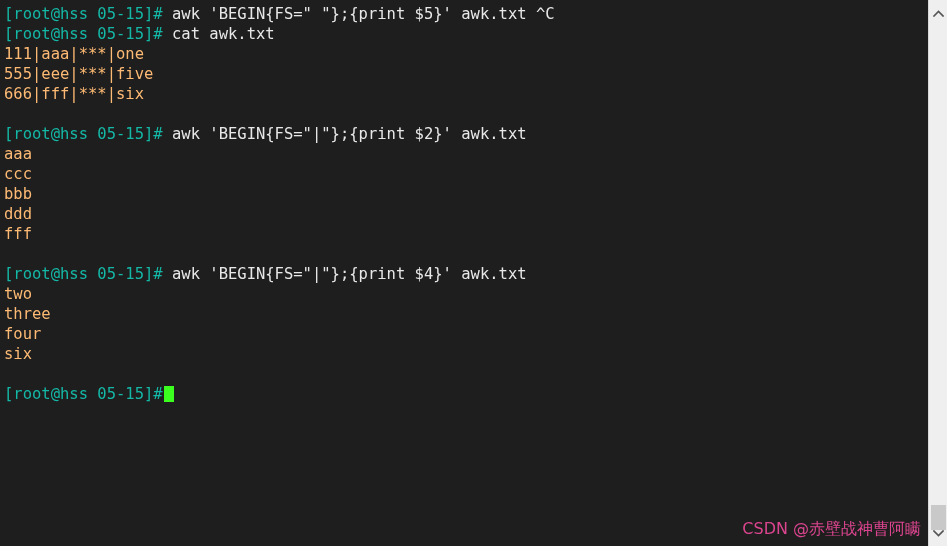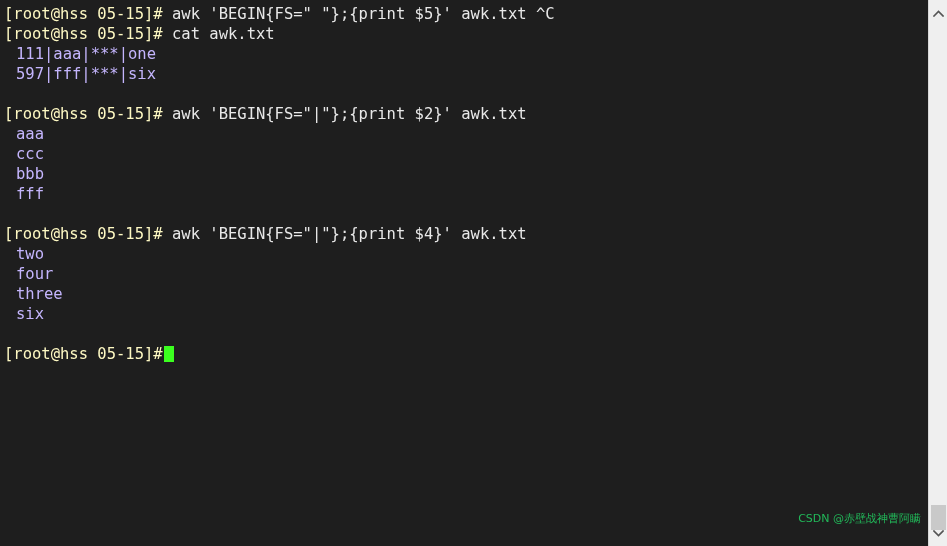--- a/index.html
+++ b/index.html
@@ -31,28 +31,27 @@
   .line {
     height: 20px;
     line-height: 20px;
     font-size: 15.5px;
     white-space: pre;
     color: #d6d6d6;
     letter-spacing: 0px;
   }
   .line.blank { color: transparent; }
   .prompt {
-    color: #fef9c3;
+    color: #14b8a6;
   }
   .cmd {
     color: #e8e8e8;
   }
   .out {
-    color: #c4b5fd;
-    margin-left: 12px;
+    color: #fdba74;
   }
   .cursor {
     display: inline-block;
     width: 10px;
     height: 16px;
     background: #3bff1f;
     vertical-align: -3px;
     margin-left: 1px;
   }
   
@@ -83,51 +82,53 @@
     left: 2px;
     width: 15px;
     top: 505px;
     height: 25px;
     background: #c9c9c9;
   }
   
   .watermark {
     position: absolute;
     right: 26px;
-    bottom: 20px;
+    bottom: 6px;
     font-family: "DejaVu Sans", "Liberation Sans", sans-serif;
-    font-size: 11px;
-    color: #22c55e;
+    font-size: 16px;
+    color: #ec4899;
     opacity: 0.92;
     white-space: nowrap;
     pointer-events: none;
   }
 </style>
 </head>
 <body>
 
 <div id="app">
 
   <div class="terminal">
     <div id="lines">
         <div class="line"><span class="prompt">[root@hss 05-15]#</span><span class="cmd"> awk 'BEGIN{FS=" "};{print $5}' awk.txt ^C</span></div>
         <div class="line"><span class="prompt">[root@hss 05-15]#</span><span class="cmd"> cat awk.txt</span></div>
         <div class="line"><span class="out">111|aaa|***|one</span></div>
-        <div class="line"><span class="out">597|fff|***|six</span></div>
+        <div class="line"><span class="out">555|eee|***|five</span></div>
+        <div class="line"><span class="out">666|fff|***|six</span></div>
         <div class="line blank"><span class="out"> </span></div>
         <div class="line"><span class="prompt">[root@hss 05-15]#</span><span class="cmd"> awk 'BEGIN{FS="|"};{print $2}' awk.txt</span></div>
         <div class="line"><span class="out">aaa</span></div>
         <div class="line"><span class="out">ccc</span></div>
         <div class="line"><span class="out">bbb</span></div>
+        <div class="line"><span class="out">ddd</span></div>
         <div class="line"><span class="out">fff</span></div>
         <div class="line blank"><span class="out"> </span></div>
         <div class="line"><span class="prompt">[root@hss 05-15]#</span><span class="cmd"> awk 'BEGIN{FS="|"};{print $4}' awk.txt</span></div>
         <div class="line"><span class="out">two</span></div>
+        <div class="line"><span class="out">three</span></div>
         <div class="line"><span class="out">four</span></div>
-        <div class="line"><span class="out">three</span></div>
         <div class="line"><span class="out">six</span></div>
         <div class="line blank"><span class="out"> </span></div>
         <div class="line"><span class="prompt">[root@hss 05-15]#</span><span class="cmd"></span><span class="cursor"></span></div>
       </div>
   </div>
 
   <div class="scrollbar">
     <div class="sb-arrow up">
       <span>
         <svg width="11" height="7" viewBox="0 0 11 7">

